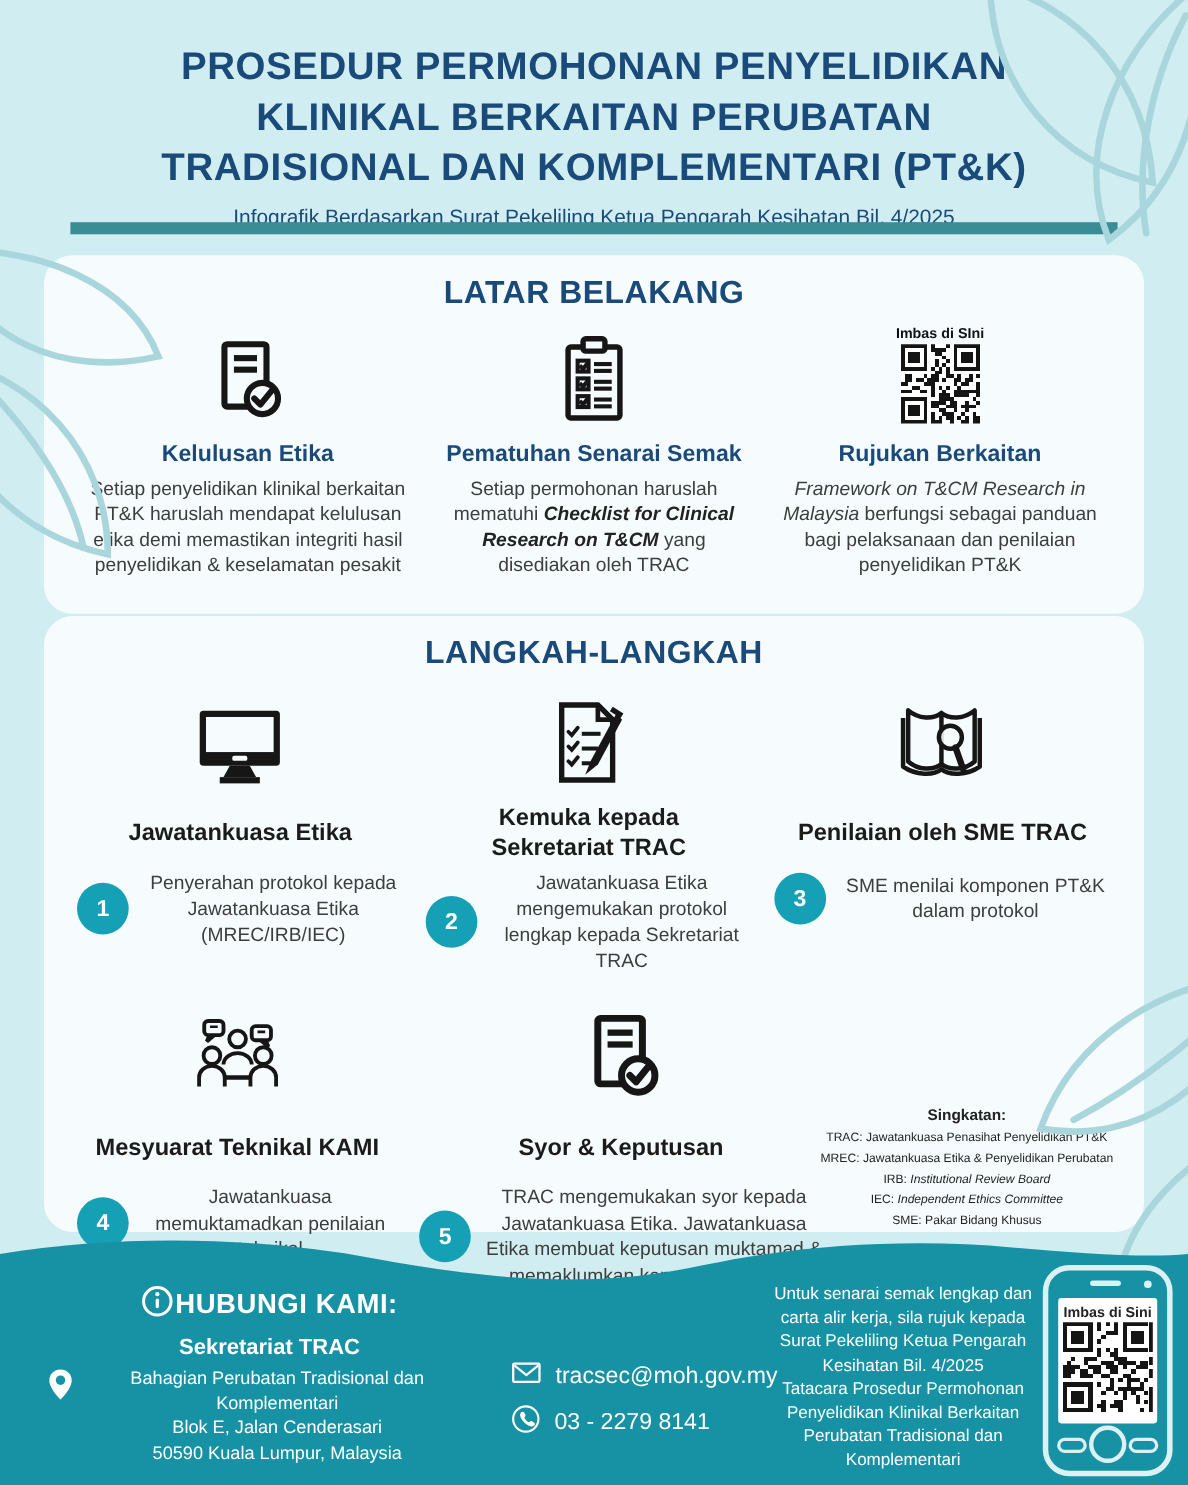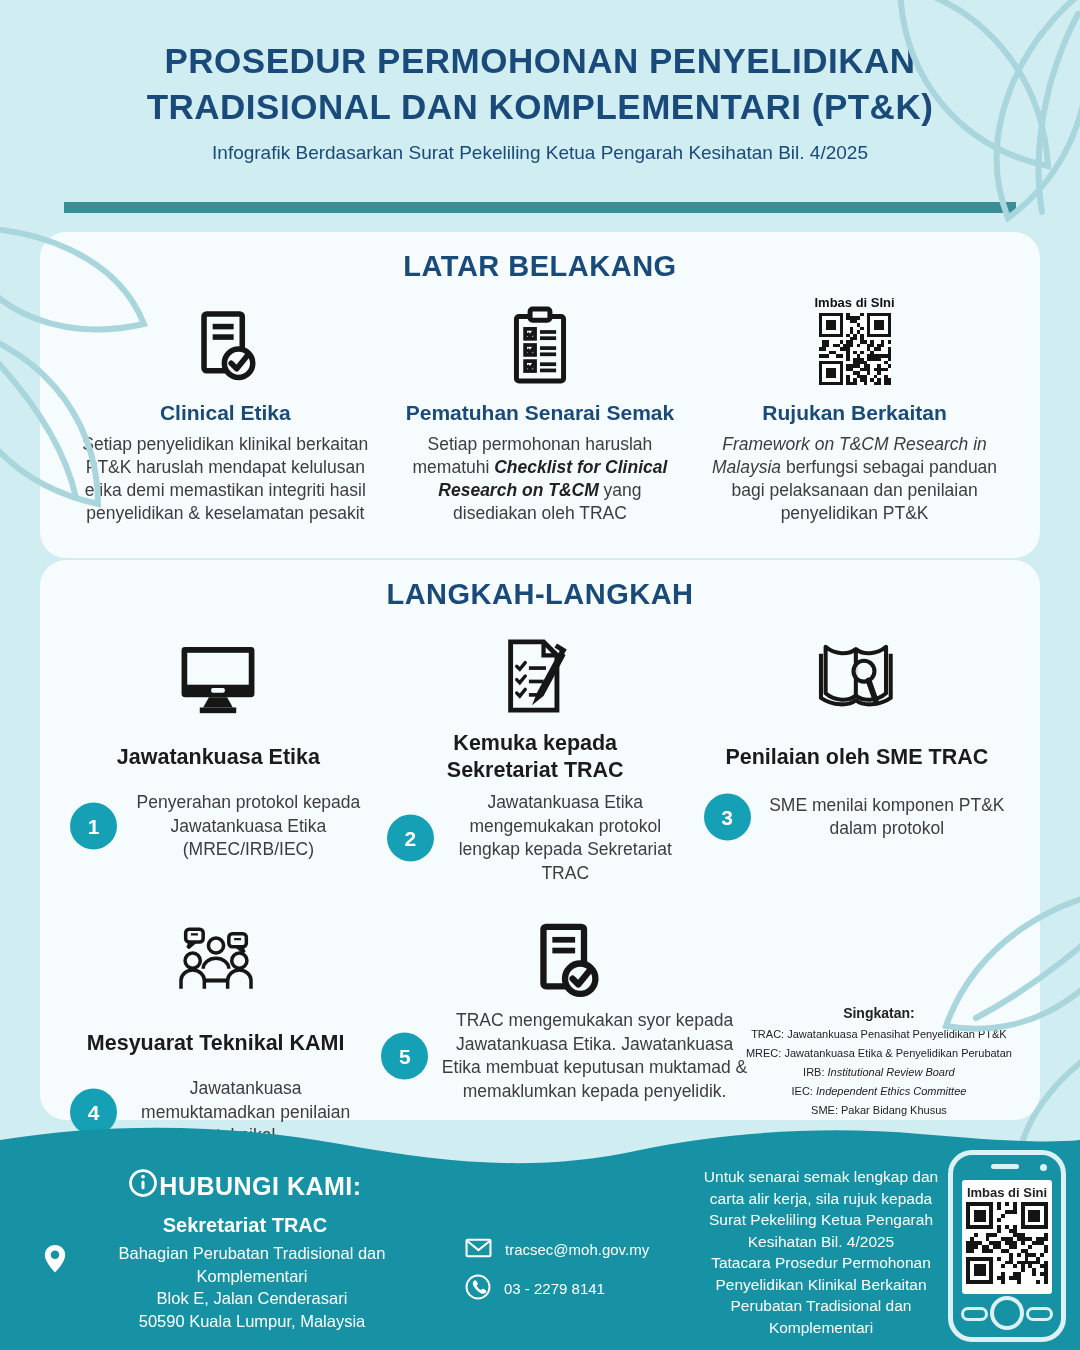--- a/index.html
+++ b/index.html
@@ -63,21 +63,21 @@
   .footer .wave{position:absolute;top:0;left:0;}
   .footer .fill{position:absolute;top:78px;left:0;right:0;bottom:0;background:var(--footer);}
   .f-item{position:absolute;}
   .f-contact{left:55px;top:48px;width:380px;text-align:center;}
   .f-contact .f-h{display:flex;align-items:center;justify-content:center;gap:1px;
     font-size:25px;font-weight:800;letter-spacing:.5px;}
   .f-org{left:55px;top:94px;width:380px;text-align:center;font-size:20px;font-weight:800;}
   .f-addr{left:62px;top:122px;width:380px;text-align:center;font-size:16.5px;line-height:22.5px;}
   .pin{position:absolute;left:42px;top:124px;}
   .f-mid{left:465px;top:118px;}
-  .f-mid .mrow{display:flex;align-items:center;gap:13px;margin-bottom:13px;font-size:15px;}
+  .f-mid .mrow{display:flex;align-items:center;gap:13px;margin-bottom:13px;font-size:21px;}
   .f-note{left:693px;top:46px;width:256px;text-align:center;font-size:15.5px;line-height:21.5px;}
   .f-note span{display:block;}
   
   .phone{left:948px;top:30px;width:118px;height:192px;border:5px solid #dbf1f4;border-radius:24px;}
   .phone .spk{position:absolute;top:9px;left:38px;width:28px;height:5px;border-radius:3px;background:#dbf1f4;}
   .phone .cam{position:absolute;top:9px;right:14px;width:7px;height:7px;border-radius:50%;background:#dbf1f4;}
   .phone .screen{position:absolute;top:25px;left:9px;right:9px;height:114px;background:#fff;
     border-radius:3px;text-align:center;}
   .phone .screen .qr-caption{display:block;margin-top:5px;font-size:13px;font-weight:800;color:#222;}
   .phone .qr{display:inline-block;margin-top:2px;}
@@ -105,20 +105,21 @@
   </svg>
   <svg class="leaf leaf-right" width="240" height="300" viewBox="0 0 240 300">
     <path d="M238 18 C148 24 66 74 36 158 C126 174 206 118 238 18 Z"></path>
     <path d="M238 160 C168 180 116 238 106 298 C186 284 232 230 238 160 Z"></path>
     <path d="M66 150 C126 118 186 70 222 28"></path>
   </svg>
 
   <div class="hdr">
     <h1>
       <span>PROSEDUR PERMOHONAN PENYELIDIKAN</span>
+      <span>KLINIKAL BERKAITAN PERUBATAN</span>
       <span>TRADISIONAL DAN KOMPLEMENTARI (PT&amp;K)</span>
     </h1>
     <div class="sub">Infografik Berdasarkan Surat Pekeliling Ketua Pengarah Kesihatan Bil. 4/2025</div>
   </div>
   <div class="bar"></div>
 
   <section class="panel panel-latar">
     <h2 class="sec-h">LATAR BELAKANG</h2>
     <div class="cols">
       <div class="col">
@@ -126,21 +127,21 @@
           <span class="icon-ink">
             <svg width="74" height="78" viewBox="0 0 60 62">
               <rect x="13" y="5" width="31" height="46" rx="2" fill="none" stroke="currentColor" stroke-width="4.5"></rect>
               <rect x="20" y="13" width="17" height="4.5" fill="currentColor"></rect>
               <rect x="20" y="21.5" width="17" height="4.5" fill="currentColor"></rect>
               <circle cx="41" cy="45" r="11.5" fill="#f6fcfd" stroke="currentColor" stroke-width="4.5"></circle>
               <path d="M35 45 l4.5 4.5 L48 39" fill="none" stroke="currentColor" stroke-width="4.5" stroke-linecap="round" stroke-linejoin="round"></path>
             </svg>
           </span>
         </div>
-        <h3>Clinical Etika</h3>
+        <h3>Kelulusan Etika</h3>
         <p>Setiap penyelidikan klinikal berkaitan PT&amp;K haruslah mendapat kelulusan etika demi memastikan integriti hasil penyelidikan &amp; keselamatan pesakit</p>
       </div>
 
       <div class="col">
         <div class="iconbox">
           <span class="icon-ink">
             <svg width="62" height="80" viewBox="0 0 50 64">
               <rect x="6" y="9" width="38" height="52" rx="2" fill="none" stroke="currentColor" stroke-width="4"></rect>
               <rect x="17" y="3" width="16" height="9" rx="2" fill="#f6fcfd" stroke="currentColor" stroke-width="4"></rect>
               <g stroke="currentColor" stroke-width="3" fill="none">
@@ -520,20 +521,23 @@
           <span class="icon-ink">
             <svg width="76" height="80" viewBox="0 0 60 62">
               <rect x="13" y="4" width="32" height="47" rx="2" fill="none" stroke="currentColor" stroke-width="5"></rect>
               <rect x="20" y="12" width="18" height="4.5" fill="currentColor"></rect>
               <rect x="20" y="20.5" width="18" height="4.5" fill="currentColor"></rect>
               <circle cx="42" cy="45" r="12" fill="#f6fcfd" stroke="currentColor" stroke-width="5"></circle>
               <path d="M36 45 l4.5 4.5 L49 39" fill="none" stroke="currentColor" stroke-width="5" stroke-linecap="round" stroke-linejoin="round"></path>
             </svg>
           </span>
         </div>
+        <h3>
+          <span>Syor &amp; Keputusan</span>
+        </h3>
         <div class="stepbody">
           <div class="stepnum">5</div>
           <p>TRAC mengemukakan syor kepada Jawatankuasa Etika. Jawatankuasa Etika membuat keputusan muktamad &amp; memaklumkan kepada penyelidik.</p>
         </div>
       </div>
 
       <div class="singkatan">
         <div class="sk-h">Singkatan:</div>
         <div class="sk-row"><span class="sk-lbl">TRAC:</span> <span class="sk-val">Jawatankuasa Penasihat Penyelidikan PT&amp;K</span></div>
         <div class="sk-row"><span class="sk-lbl">MREC:</span> <span class="sk-val">Jawatankuasa Etika &amp; Penyelidikan Perubatan</span></div>

